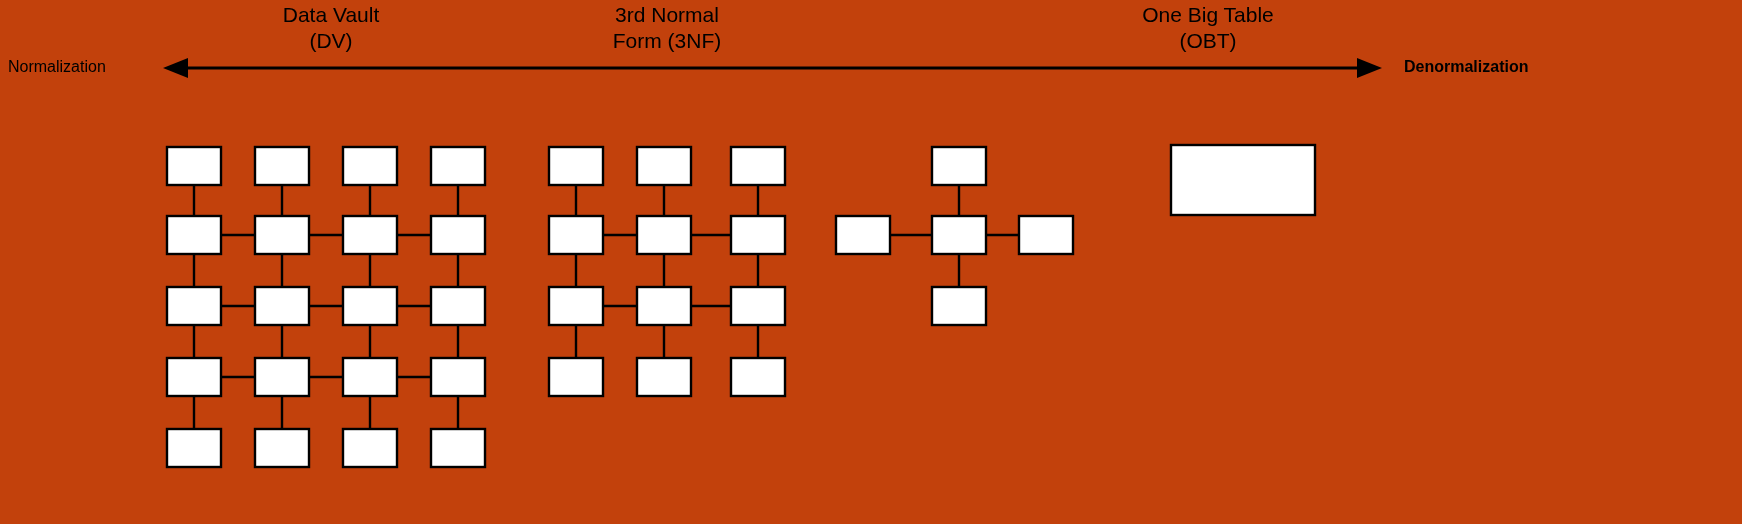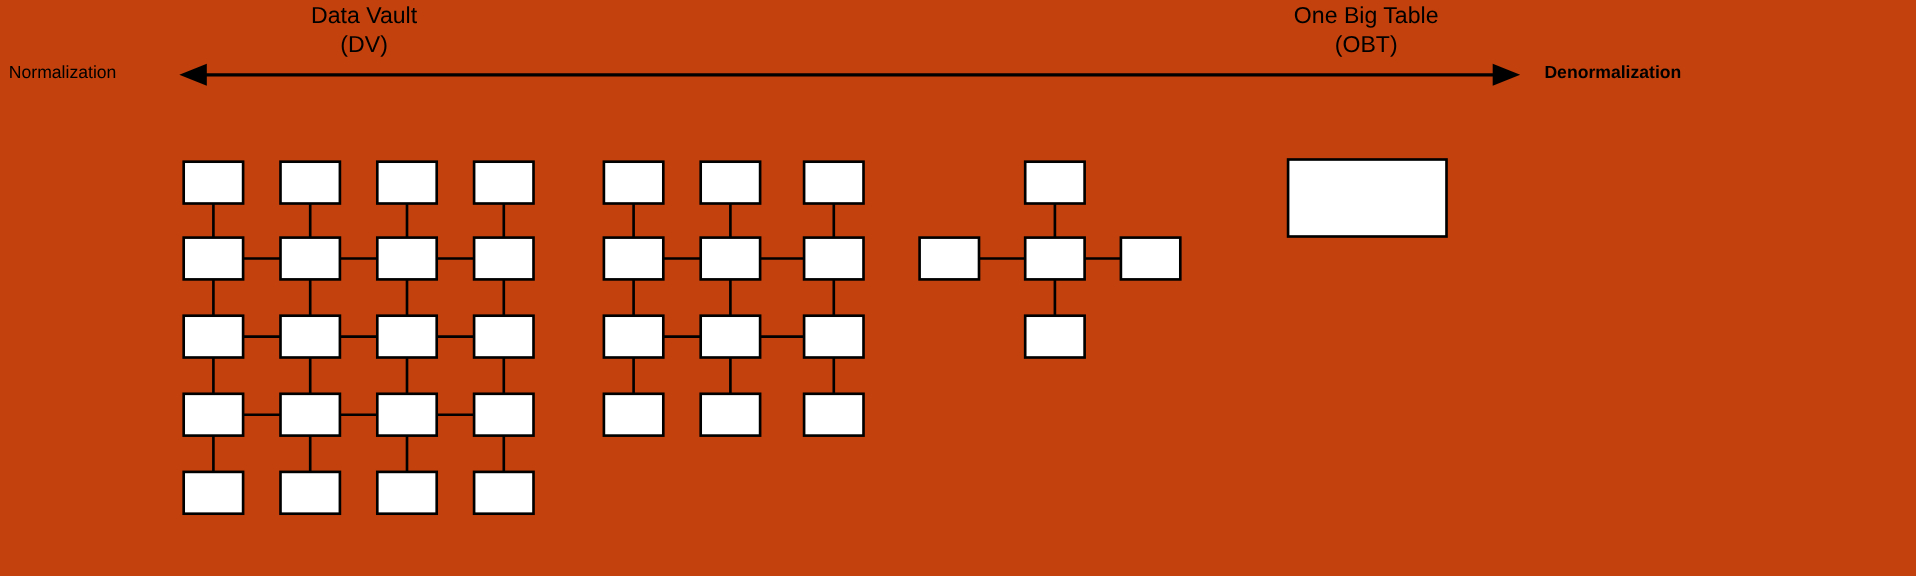--- a/index.html
+++ b/index.html
@@ -20,23 +20,25 @@
   .endlbl{position:absolute;font-size:16px;line-height:24px;color:#000;white-space:nowrap;}
 </style>
 </head>
 <body>
 
 <div id="stage">
 
   <div class="lbl" style="left:231px;top:2px;width:200px;">Data Vault
 (DV)</div>
 
+  <div class="lbl" style="left:567px;top:2px;width:200px;">3rd Normal
+Form (3NF)</div>
 
 
-  <div class="lbl" style="left:1142px;top:2px;width:200px;">One Big Table
+  <div class="lbl" style="left:1108px;top:2px;width:200px;">One Big Table
 (OBT)</div>
 
   <div class="endlbl" style="left:8px;top:55px;">Normalization</div>
 
   <div class="endlbl" style="left:1404px;top:55px;font-weight:bold;">Denormalization</div>
 
   <svg id="diagram" viewBox="0 0 1742 524">
 
     <g>
       <line class="axis-line" x1="171" y1="68" x2="1374" y2="68"></line>

